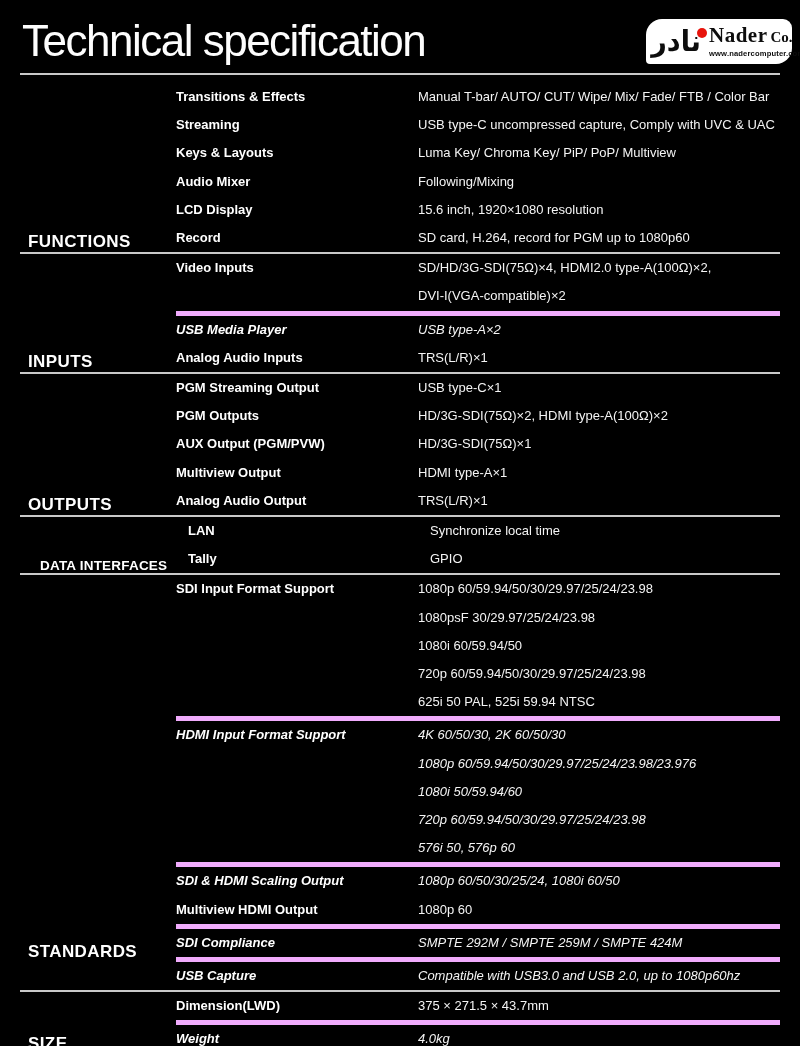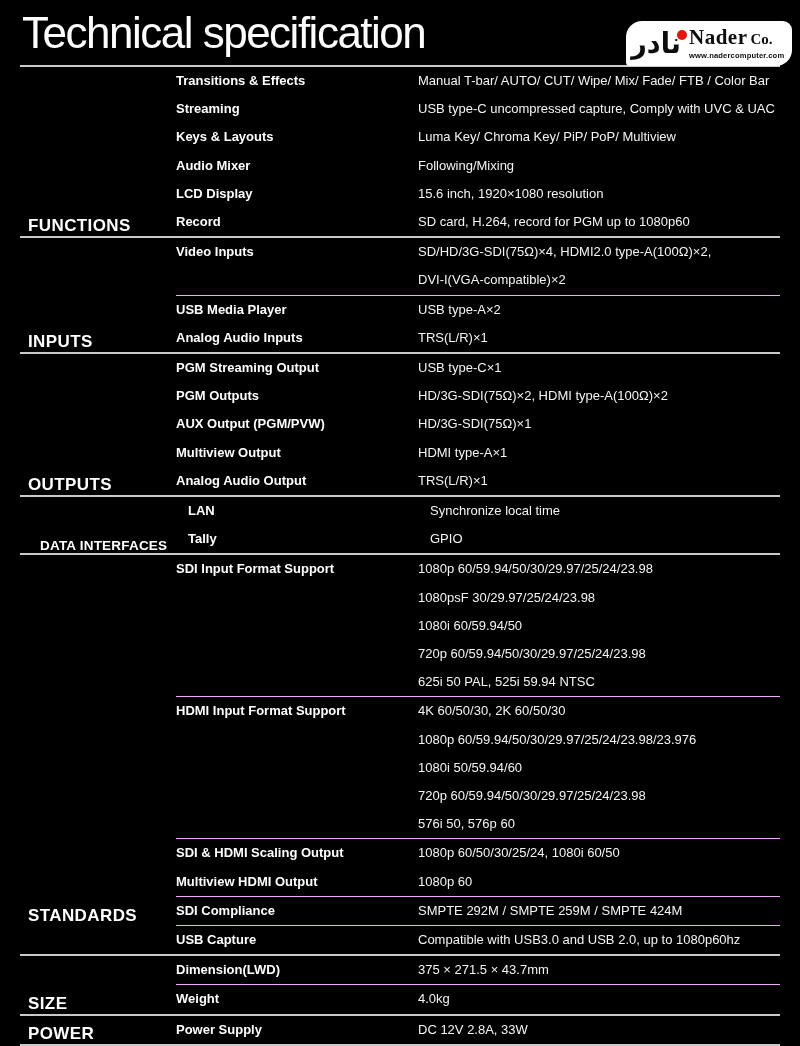--- a/index.html
+++ b/index.html
@@ -9,38 +9,38 @@
     color: #ffffff;
     font-family: "Liberation Sans", sans-serif;
     overflow: hidden;
     position: relative;
   }
 
   
   .header {
     position: relative;
     height: 67px;
-    margin: 0 20px;
+    margin: 8px 20px;
     border-bottom: 2px solid #c9c9c9;
   }
   .page-title {
     position: absolute;
     left: 2px;
     top: 8px;
     font-size: 44px;
     font-weight: 300;
     letter-spacing: -1.5px;
     color: #fdfdfd;
     white-space: nowrap;
   }
   .logo-box {
     position: absolute;
     right: -12px;
-    top: 21px;
-    width: 166px;
+    top: 11px;
+    width: 146px;
     height: 45px;
     background: #ffffff;
     border-radius: 16px 9px 16px 4px;
     display: flex;
     align-items: center;
     padding: 2px 8px 2px 7px;
     color: #0d0d0d;
     text-align: right;
   }
   .logo-glyph-wrap { position: relative; width: 48px; height: 41px; flex: 0 0 auto; }
@@ -97,21 +97,21 @@
     padding-left: 8px;
     font-weight: bold;
     font-size: 17px;
     letter-spacing: 0.4px;
     white-space: nowrap;
   }
   .section-label.small { font-size: 13.5px; letter-spacing: 0.2px; margin-left: 12px; }
   .section-label.offset-up > span { position: relative; top: -28px; }
   .rows { flex: 1; display: flex; flex-direction: column; }
   .row { display: flex; align-items: flex-start; }
-  .row.sep { border-top: 1px solid #f0abfc; }
+  .row.sep { border-top: 5px solid #f0abfc; font-style: italic; }
   .row-label {
     width: 242px;
     flex: 0 0 auto;
     font-weight: bold;
     font-size: 13px;
     line-height: 28.2px;
     white-space: nowrap;
   }
   .row-values { flex: 1; }
   .value-line {

